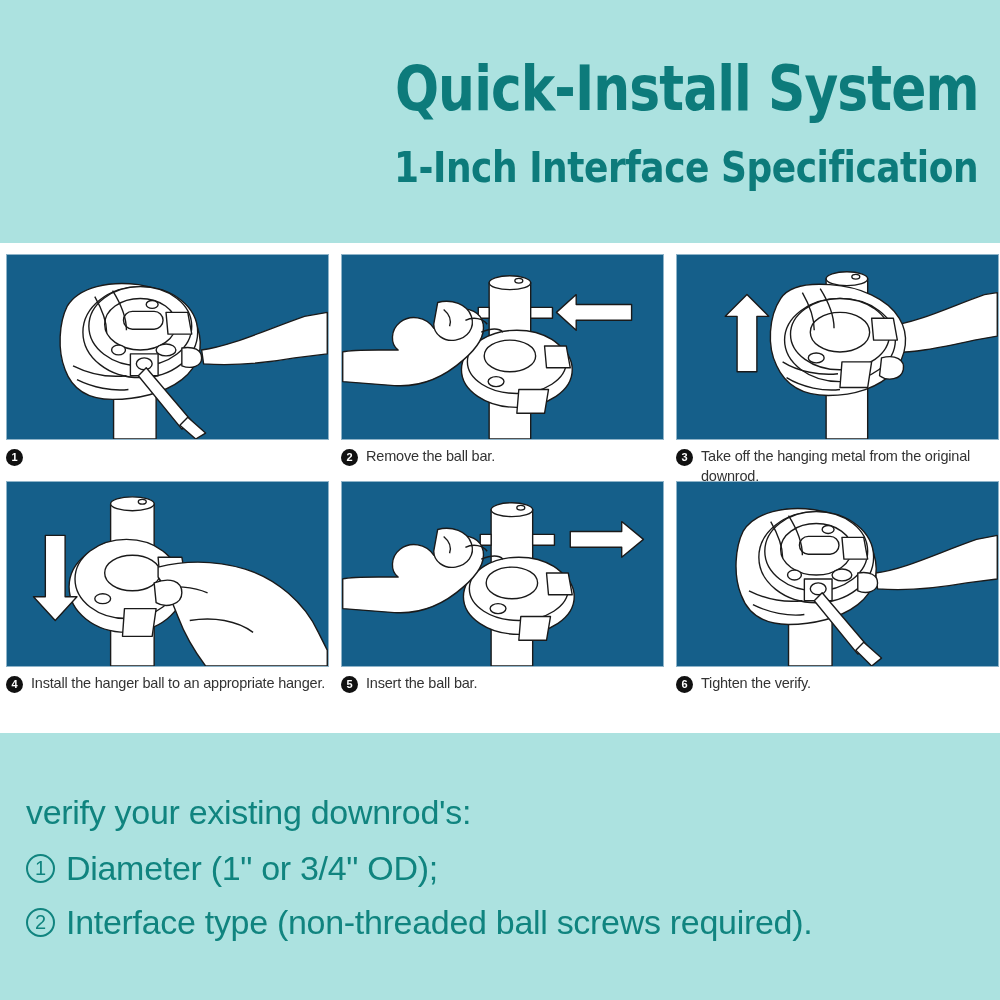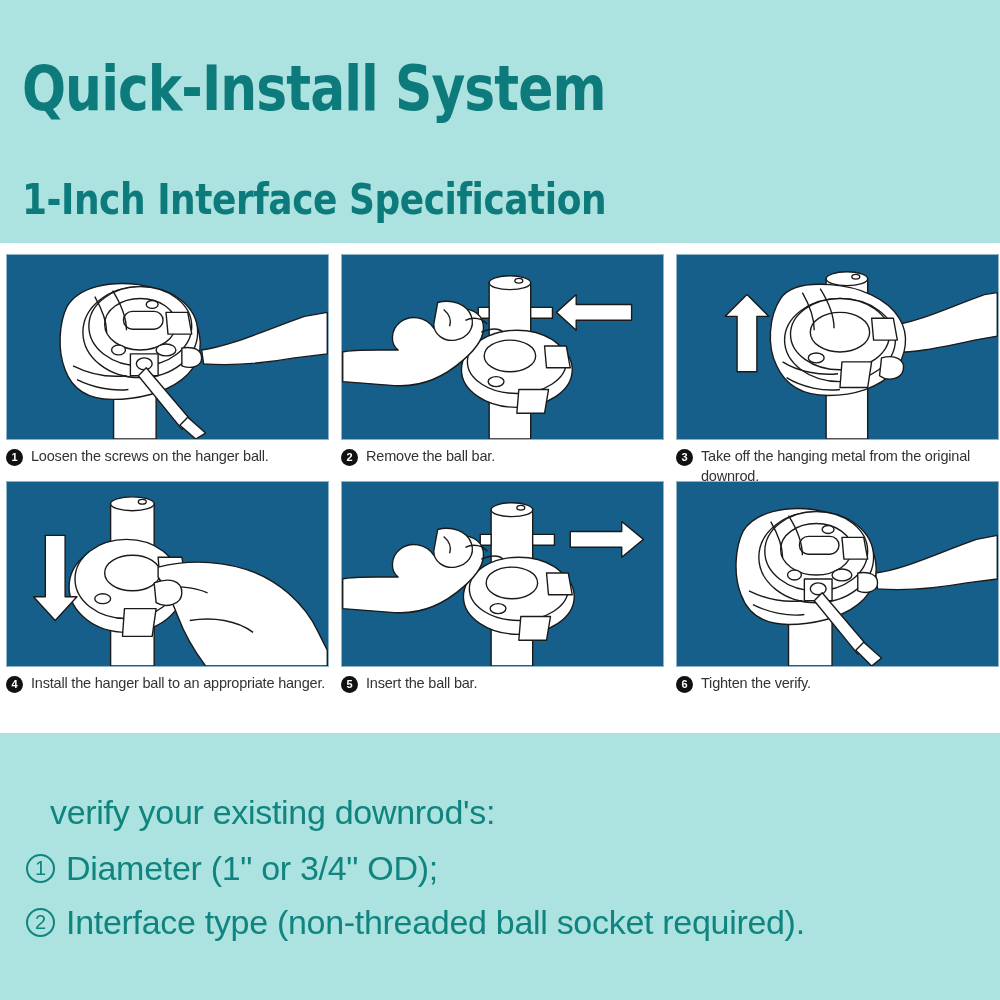--- a/index.html
+++ b/index.html
@@ -11,22 +11,22 @@
     overflow:hidden;
     position:relative;
   }
   .page{position:relative;width:1000px;height:1000px;background:#ffffff;}
 
   
   .header{
     position:absolute;left:0;top:0;width:1000px;height:243px;
     background:#ace2e0;
     display:flex;flex-direction:column;
-    align-items:flex-start;justify-content:flex-start;
-    padding-top:58px;box-sizing:border-box;gap:32px;
+    align-items:flex-end;justify-content:flex-start;
+    padding-top:58px;box-sizing:border-box;
   }
   .title-1{
     font-family:"DejaVu Sans Condensed","Liberation Sans",sans-serif;
     font-weight:bold;
     font-size:62px;
     letter-spacing:-1px;
     color:#0d7b7b;
     line-height:1.0;
     transform:scaleX(0.93);
     white-space:nowrap;
@@ -104,21 +104,21 @@
   .foot-line{
     color:#10847f;
     font-size:34px;
     line-height:1.0;
     letter-spacing:-0.3px;
     margin-bottom:20px;
     display:flex;
     align-items:center;
     white-space:nowrap;
   }
-  .foot-lead{margin-bottom:22px;margin-left:24px;}
+  .foot-lead{margin-bottom:22px;}
   .circ{
     display:inline-flex;
     align-items:center;justify-content:center;
     width:29px;height:29px;
     border:2px solid #10847f;
     border-radius:50%;
     font-size:20px;
     margin-right:11px;
     box-sizing:border-box;
     flex:0 0 auto;
@@ -171,21 +171,20 @@
 
               <path d="M176 94 C188 92 196 96 196 104 C196 112 186 116 176 112 Z"></path>
 
               <path d="M140 114 L186 168 L176 176 L132 122 Z"></path>
               <path d="M182 164 L200 180 L190 186 L174 172 Z"></path>
             </g>
           </svg>
         </div>
         <div class="caption">
           <span class="badge">1</span>
-          <span class="cap-text">Loosen the screws on the hanger ball.</span>
         </div>
       </div>
 
       <div class="step c1">
         <div class="panel">
           <svg viewBox="0 0 323 186" xmlns="http://www.w3.org/2000/svg">
             <g fill="#ffffff" stroke="#1a1a1a" stroke-width="1.4" stroke-linejoin="round">
 
               <path d="M148 28 L148 186 L190 186 L190 28 Z"></path>
               <ellipse cx="169" cy="28" rx="21" ry="7"></ellipse>
@@ -384,17 +383,17 @@
   </div>
 
   <div class="footer">
     <div class="foot-line foot-lead">verify your existing downrod's:</div>
     <div class="foot-line">
       <span class="circ">1</span>
       <span>Diameter (1" or 3/4" OD);</span>
     </div>
     <div class="foot-line">
       <span class="circ">2</span>
-      <span>Interface type (non-threaded ball socket required).</span>
+      <span>Interface type (non-threaded ball screws required).</span>
     </div>
   </div>
 
 </div>
 
 </body></html>

